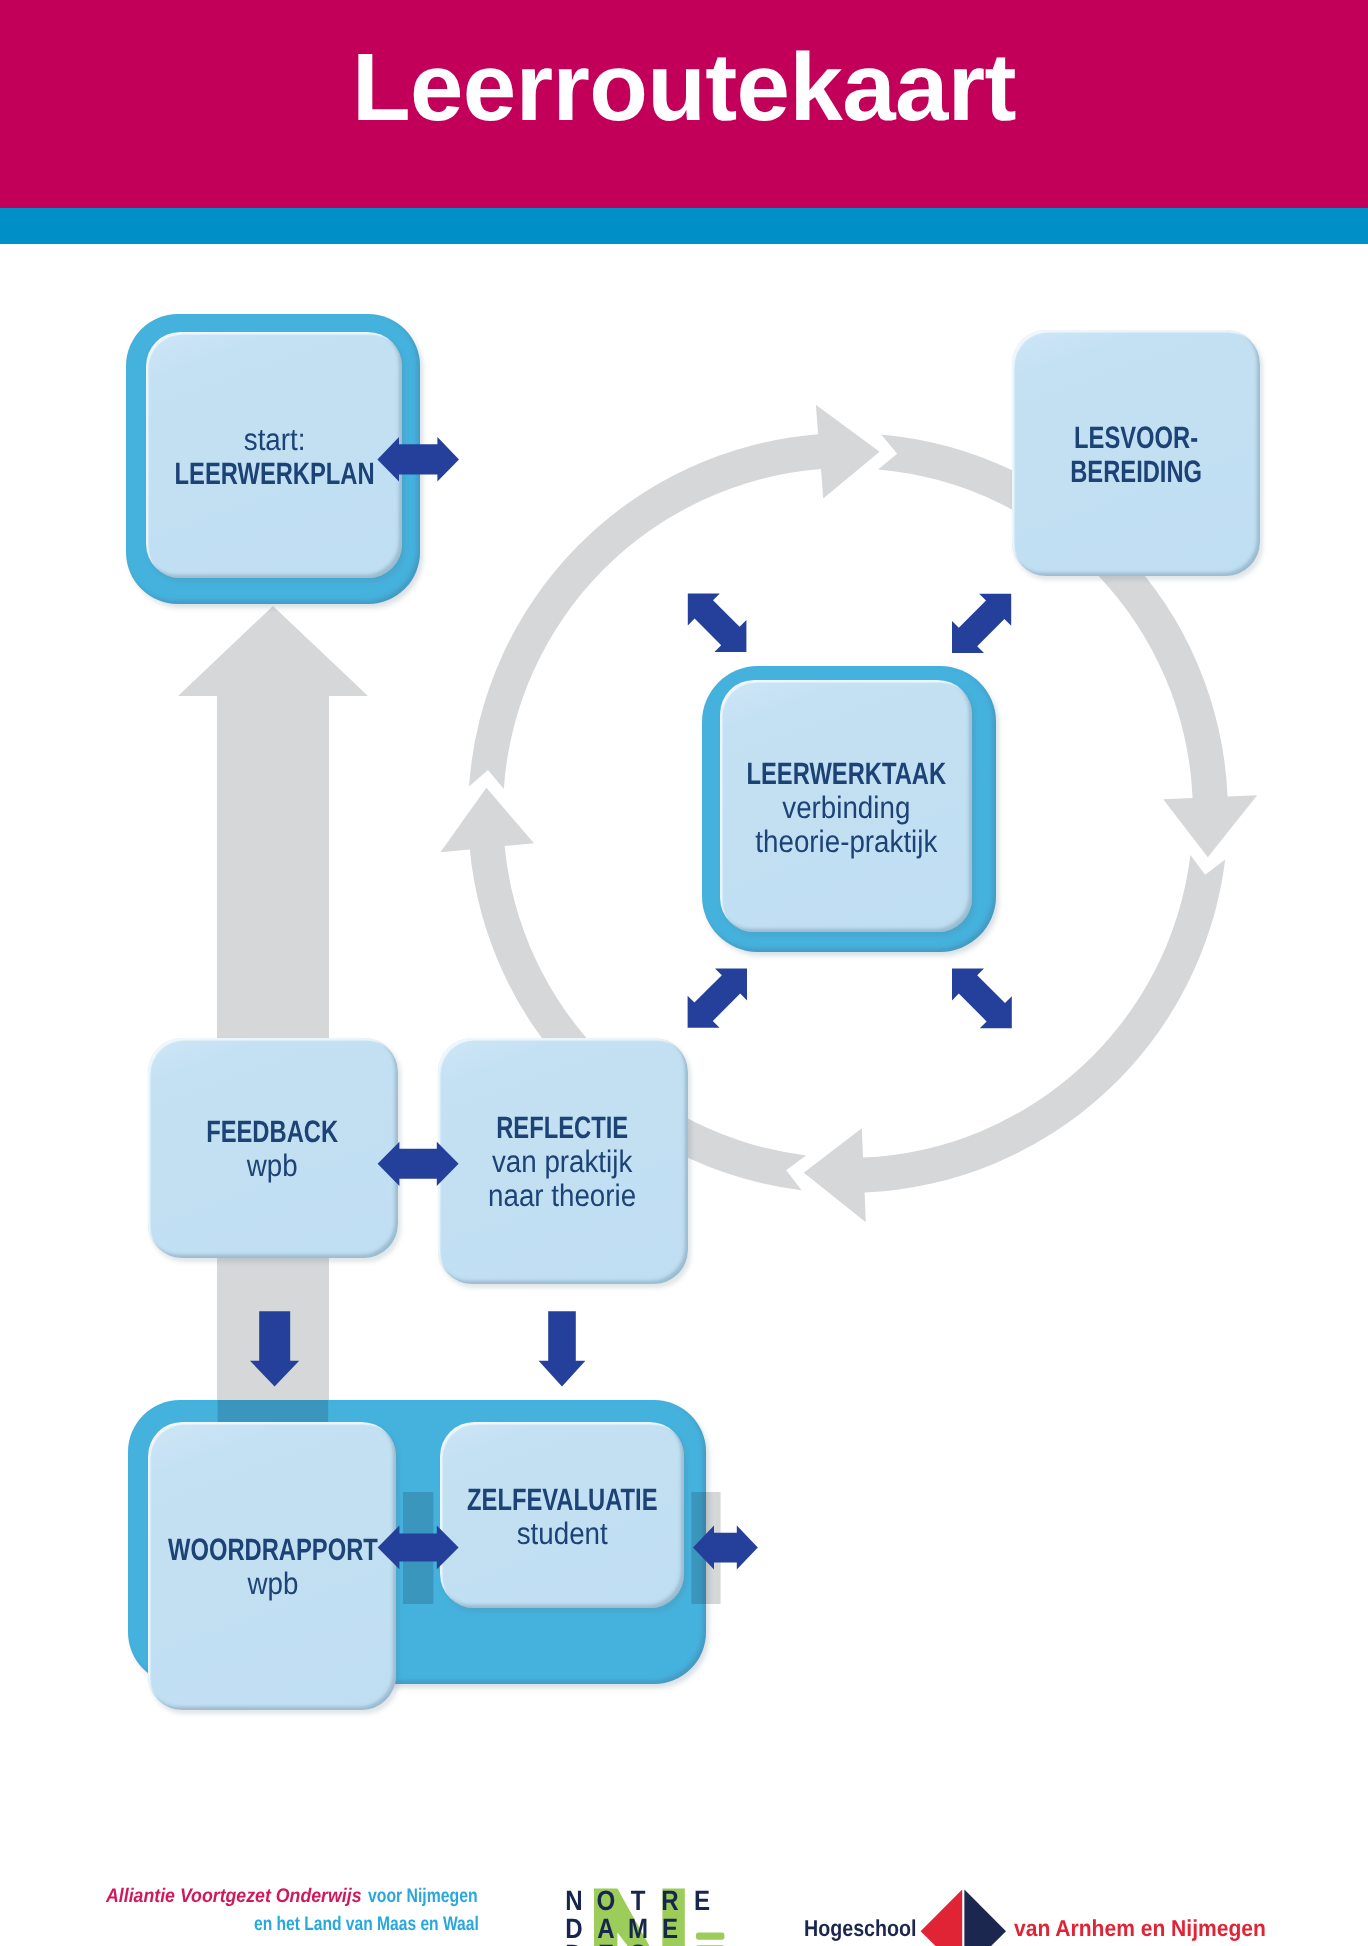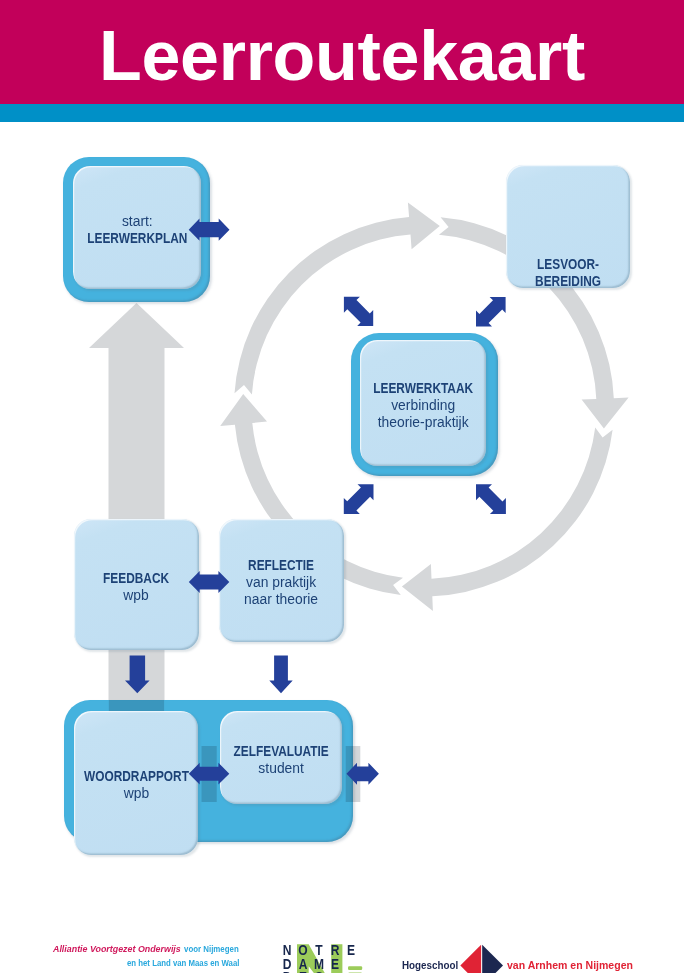--- a/index.html
+++ b/index.html
@@ -5,21 +5,21 @@
 <style>
   html,body{margin:0;padding:0;}
   body{width:684px;height:973px;background:#ffffff;overflow:hidden;
        font-family:"Liberation Sans",sans-serif;position:relative;}
   #page{position:relative;width:684px;height:973px;}
 
   
   .hdr-band{position:absolute;left:0;top:0;width:684px;height:103.5px;background:#c2005a;}
   .hdr-blue{position:absolute;left:0;top:103.5px;width:684px;height:18.8px;background:#0090c7;}
   .hdr-title{position:absolute;left:0;top:21px;width:684px;text-align:center;
-     color:#ffffff;font-weight:bold;font-size:70px;line-height:1;letter-spacing:-0.3px;}
+     color:#ffffff;font-weight:bold;font-size:48px;line-height:1;letter-spacing:-0.3px;}
 
   
   #stage{position:absolute;left:0;top:0;width:684px;height:973px;border-radius:20px;}
   svg.layer{position:absolute;left:0;top:0;width:684px;height:973px;overflow:visible;}
 
   .node{position:absolute;box-sizing:border-box;border-radius:17px;
         background:#c4e1f3;
         display:flex;align-items:center;justify-content:center;text-align:center;
         color:#1d4276;font-size:15.5px;line-height:17px;
         background-image:linear-gradient(160deg,#cfe6f7 0%,#c4e1f3 14%,#c0def2 100%);
@@ -90,21 +90,21 @@
     </svg>
 
     <div class="node" style="left:73px;top:166px;width:128px;height:123px;">
       <div>
           <span class="sub">start:</span>
            <span class="t">LEERWERKPLAN</span>
         </div>
     </div>
 
 
-    <div class="node" style="left:506px;top:165px;width:124px;height:123px;align-items:flex-end;">
+    <div class="node" style="left:506px;top:165px;width:124px;height:123px;">
       <div>
           <span class="t">LESVOOR-</span>
            <span class="t">BEREIDING</span>
         </div>
     </div>
 
     <div class="node" style="left:359.9px;top:340.3px;width:126.1px;height:125.5px;">
       <div>
           <span class="t">LEERWERKTAAK</span>
            <span class="sub">verbinding</span>
@@ -114,21 +114,21 @@
 
 
     <div class="node" style="left:219.2px;top:519.2px;width:124.6px;height:122.4px;">
       <div>
           <span class="t">REFLECTIE</span>
            <span class="sub">van praktijk</span>
            <span class="sub">naar theorie</span>
         </div>
     </div>
 
-    <div class="node" style="left:73.6px;top:518.8px;width:125.7px;height:131px;">
+    <div class="node" style="left:73.6px;top:518.8px;width:125.7px;height:110px;">
       <div>
           <span class="t">FEEDBACK</span>
            <span class="sub">wpb</span>
         </div>
     </div>
 
     <div class="node" style="left:73.9px;top:710.9px;width:124.4px;height:144px;">
       <div>
           <span class="t">WOORDRAPPORT</span>
            <span class="sub">wpb</span>

